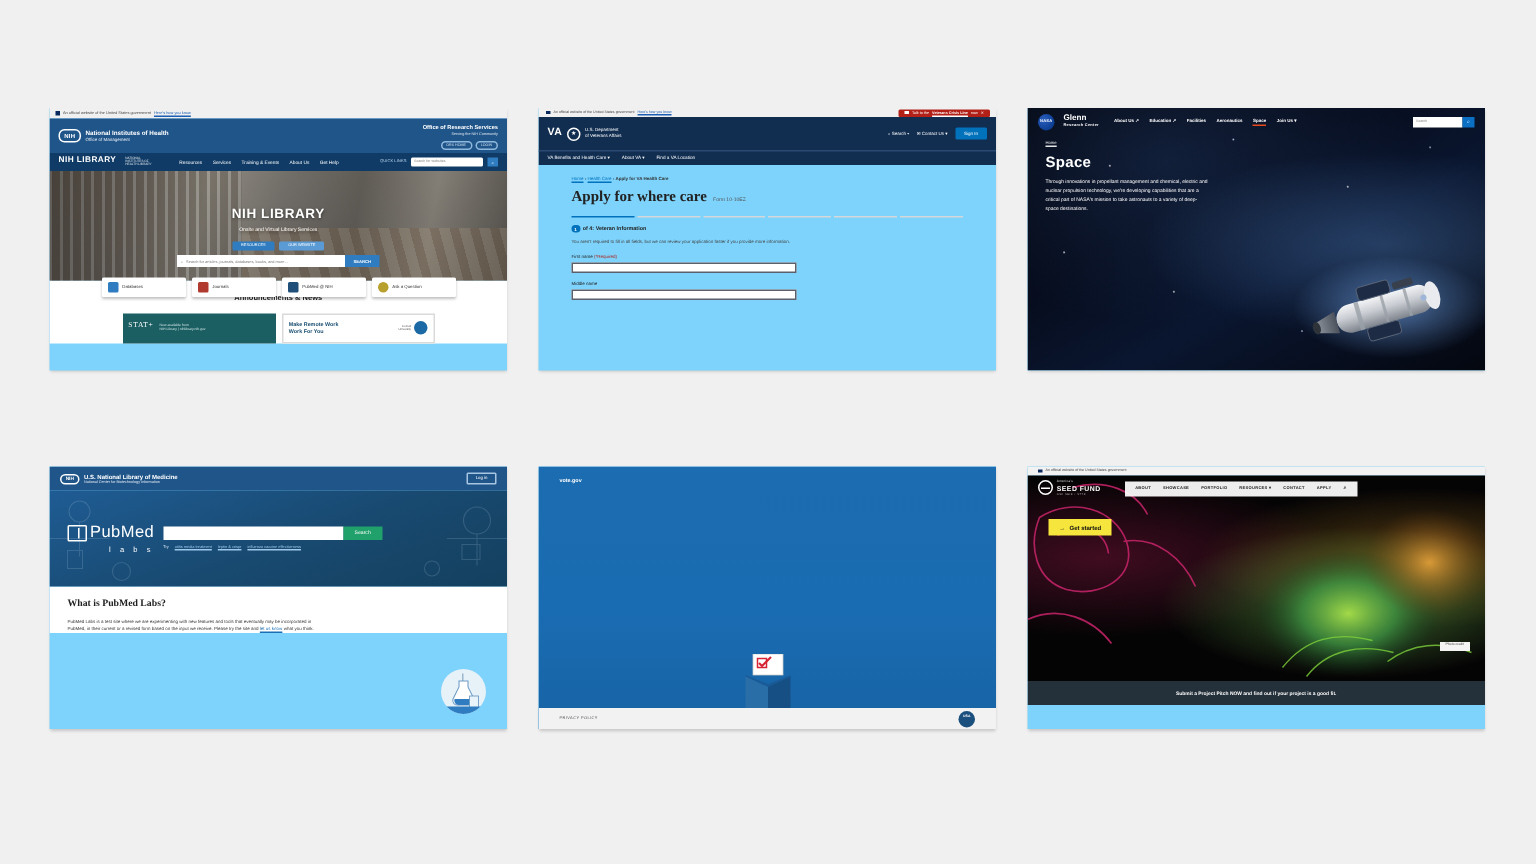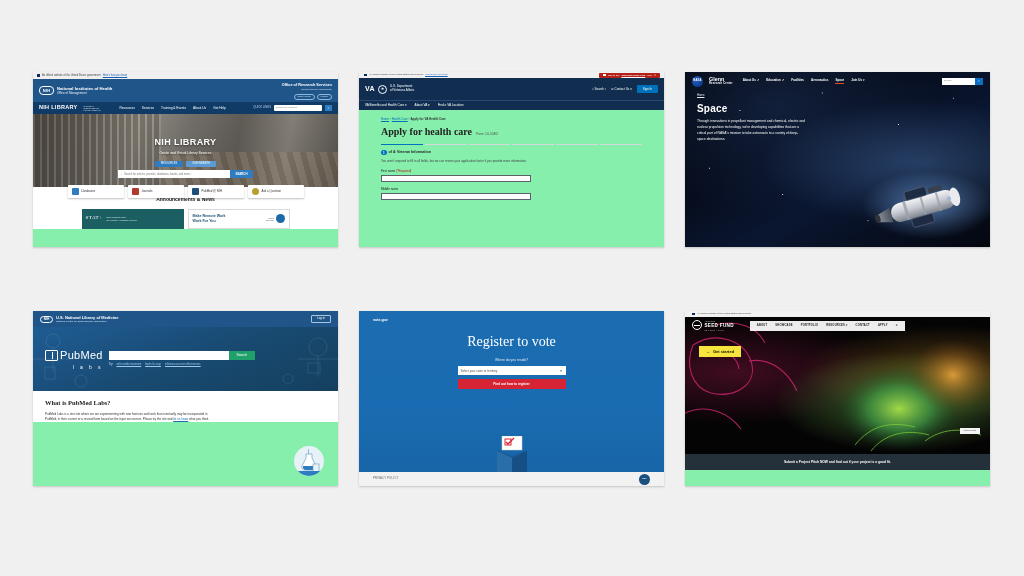--- a/index.html
+++ b/index.html
@@ -13,21 +13,21 @@
   .grid {
     position: absolute;
     left: 33px; top: 72px;
     width: 958px; height: 414px;
     display: grid;
     grid-template-columns: 305px 305px 305px;
     grid-template-rows: 175px 175px;
     gap: 64px 21px;
   }
   .card {
-    background: #86efac;
+    background: #7dd3fc;
     overflow: hidden;
     position: relative;
     box-shadow: 0 1px 2px rgba(0,0,0,.18);
     font-size: 4px;
     line-height: 1.35;
   }
 
   
   .nih-gov-bar {
     height: 7px; background: #f0f0f0; display: flex; align-items: center;
@@ -415,21 +415,21 @@
 
     <div class="va-crumb">
       <a>Home</a>
       <span> › </span>
       <a>Health Care</a>
       <span> › </span>
       <b>Apply for VA Health Care</b>
     </div>
 
     <div class="va-main">
-      <h1>Apply for health care</h1>
+      <h1>Apply for where care</h1>
       <span class="va-formno">Form 10-10EZ</span>
 
       <div class="va-prog">
         <i class="on"></i>
         <i></i>
         <i></i>
         <i></i>
         <i></i>
         <i></i>
       </div>
@@ -572,29 +572,20 @@
           <rect x="19" y="18" width="6" height="8" fill="#e9f3fa" stroke="#6e9bc4" stroke-width=".6"></rect>
           <rect x="0" y="25" width="30" height="5" fill="#2f7dc0"></rect>
         </svg>
       </div>
     </div>
   </div>
 
   <div class="card">
     <div class="vote">
       <div class="vote-brand">vote.gov</div>
-      <div class="vote-main">
-        <h1>Register to vote</h1>
-        <div class="q">Where do you reside?</div>
-        <div class="vote-sel">
-          <span>Select your state or territory</span>
-          <span>▼</span>
-        </div>
-        <div class="vote-btn">Find out how to register</div>
-      </div>
 
       <svg class="ballot" viewBox="0 0 42 44">
         <rect x="11" y="0" width="20" height="14" fill="#fff" stroke="#ccc" stroke-width=".5"></rect>
         <rect x="14" y="3" width="6" height="6" fill="none" stroke="#d62435" stroke-width="1"></rect>
         <path d="M15 6 l2 2 l6 -6" fill="none" stroke="#d62435" stroke-width="1.4"></path>
         <path d="M6 14 L21 20 L36 14 L36 15 L21 22 L6 15 Z" fill="#1a5a96"></path>
         <path d="M6 15 L21 22 L21 44 L6 36 Z" fill="#2a6ea8"></path>
         <path d="M36 15 L21 22 L21 44 L36 36 Z" fill="#164f84"></path>
       </svg>
 

